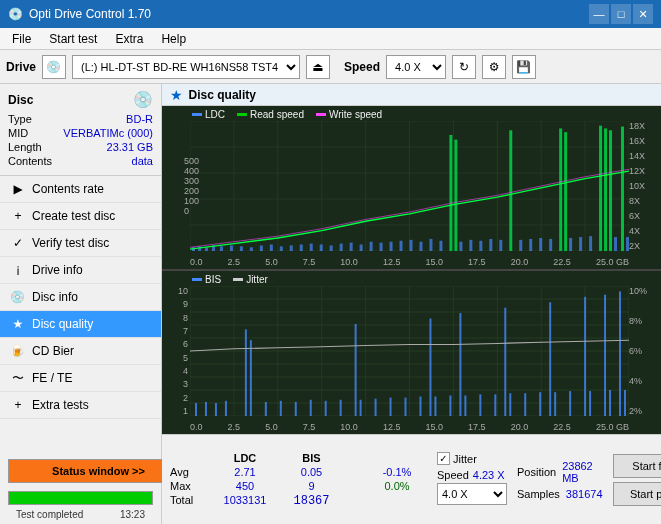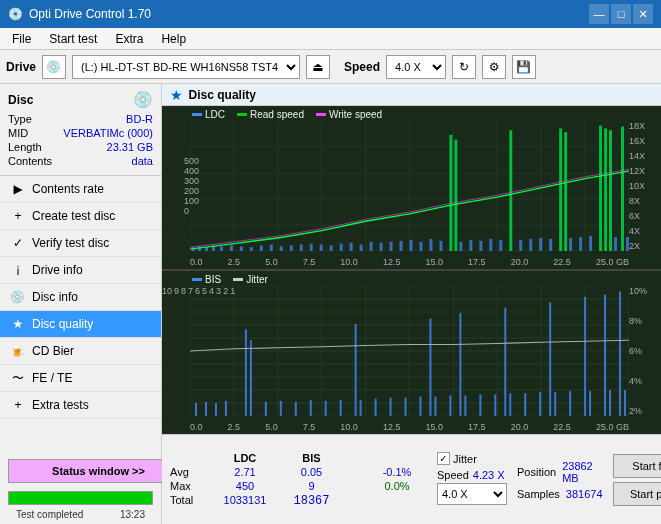--- a/index.html
+++ b/index.html
@@ -40,21 +40,21 @@
     .label-btn { width: 20px; height: 18px; background: #f0f0f0; border: 1px solid #999; cursor: pointer; font-size: 10px; display: flex; align-items: center; justify-content: center; }
 
     
     .nav-items { display: flex; flex-direction: column; }
     .nav-item { display: flex; align-items: center; gap: 6px; padding: 5px 10px; cursor: pointer; font-size: 12px; border-bottom: 1px solid #e0e0e0; }
     .nav-item.active { background: #3399ff; color: white; }
     .nav-icon { width: 16px; height: 16px; display: flex; align-items: center; justify-content: center; font-size: 12px; }
     .nav-spacer { flex: 1; }
 
     
-    .status-btn { margin: 4px 8px; height: 24px; background: #f0abfc; border: 1px solid #999; cursor: pointer; font-size: 11px; font-weight: bold; padding-left: 20px; }
+    .status-btn { margin: 4px 8px; height: 24px; background: #f97316; border: 1px solid #999; cursor: pointer; font-size: 11px; font-weight: bold; padding-left: 20px; }
     .progress-area { padding: 4px 8px 2px; }
     .progress-bar-outer { height: 14px; background: #e0e0e0; border: 1px solid #999; }
     .progress-bar-inner { height: 100%; background: #00cc00; }
     .status-text { font-size: 10px; padding: 2px 8px; color: #333; }
 
     
     .content { flex: 1; background: white; display: flex; flex-direction: column; overflow: hidden; }
     .content-header { background: #e8f0f8; border-bottom: 1px solid #ccc; height: 22px; display: flex; align-items: center; padding: 0 8px; gap: 6px; }
     .content-header-icon { color: #0066cc; font-size: 14px; }
     .content-title { font-size: 12px; font-weight: bold; color: #000; }
@@ -408,21 +408,21 @@
         <rect x="395" y="10" width="2" height="110" fill="#4488ff" opacity="0.8"></rect>
         <rect x="400" y="97" width="2" height="23" fill="#4488ff" opacity="0.8"></rect>
         <rect x="415" y="8" width="2" height="112" fill="#4488ff" opacity="0.8"></rect>
         <rect x="420" y="96" width="2" height="24" fill="#4488ff" opacity="0.8"></rect>
         <rect x="430" y="5" width="2" height="115" fill="#4488ff" opacity="0.8"></rect>
         <rect x="435" y="96" width="2" height="24" fill="#4488ff" opacity="0.8"></rect>
 
         <polyline points="0,60 44,58 88,57 132,56 176,55 220,54 264,54 308,53 352,52 396,51 440,50" stroke="#aaaaaa" stroke-width="1" fill="none"></polyline>
       </svg>
 
-      <div style="position:absolute;left:0;top:15px;bottom:18px;width:28px;display:flex;flex-direction:row;justify-content:space-between;">
+      <div style="position:absolute;left:0;top:15px;bottom:18px;width:28px;display:flex;flex-direction:column;justify-content:space-between;">
         <span style="font-size:9px;color:#aaa;text-align:right;padding-right:2px;">10</span>
         <span style="font-size:9px;color:#aaa;text-align:right;padding-right:2px;">9</span>
         <span style="font-size:9px;color:#aaa;text-align:right;padding-right:2px;">8</span>
         <span style="font-size:9px;color:#aaa;text-align:right;padding-right:2px;">7</span>
         <span style="font-size:9px;color:#aaa;text-align:right;padding-right:2px;">6</span>
         <span style="font-size:9px;color:#aaa;text-align:right;padding-right:2px;">5</span>
         <span style="font-size:9px;color:#aaa;text-align:right;padding-right:2px;">4</span>
         <span style="font-size:9px;color:#aaa;text-align:right;padding-right:2px;">3</span>
         <span style="font-size:9px;color:#aaa;text-align:right;padding-right:2px;">2</span>
         <span style="font-size:9px;color:#aaa;text-align:right;padding-right:2px;">1</span>

